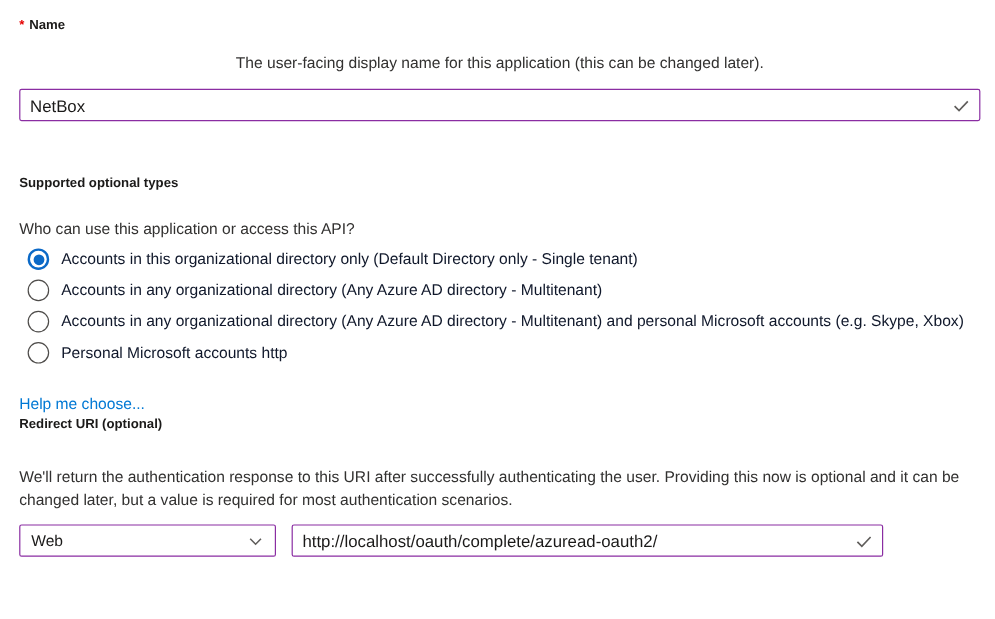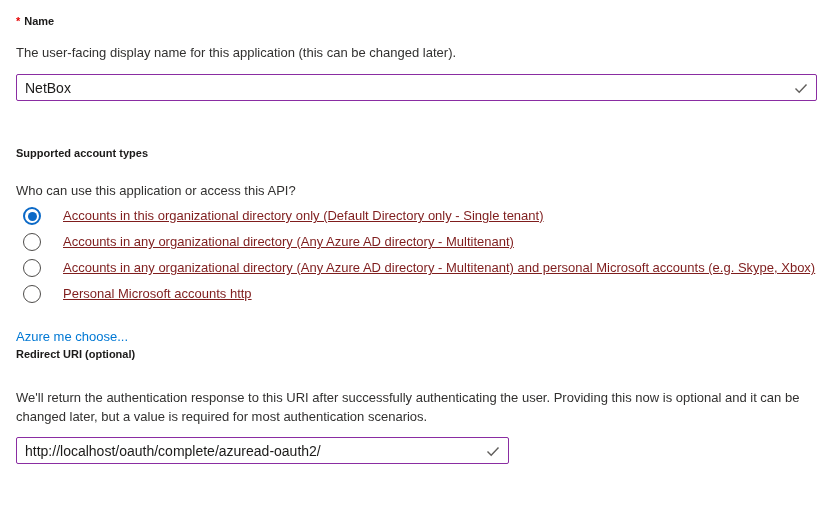--- a/index.html
+++ b/index.html
@@ -9,21 +9,21 @@
     color: #323130; font-size: 13px;
     -webkit-font-smoothing: antialiased;
   }
   .page { padding: 12px 12px 0 16px; }
 
   .section-title {
     font-size: 11px; color: #1b1a19; font-weight: 700; line-height: 19px;
   }
   .required-star { color: #e50000; margin-right: 4px; }
 
-  .field-desc { margin-top: 14px; line-height: 16px; color: #323130; }
+  .field-desc { margin-top: 14px; line-height: 16px; color: #323130; text-align: center; }
 
   .input-wrap { position: relative; margin-top: 13px; }
   .input-wrap.name-wrap { width: 801px; }
 
   .text-input {
     box-sizing: border-box; width: 100%; height: 27px;
     border: 1.5px solid #8a2da2; border-radius: 2px;
     padding: 0 30px 0 8px; font-family: "Liberation Sans", sans-serif;
     font-size: 14px; color: #1b1a19; outline: none; background: #fff;
   }
@@ -37,21 +37,21 @@
   .radio-group { margin-top: 4px; }
   .radio-row { display: flex; align-items: center; height: 26px; cursor: pointer; }
   .radio-circle {
     box-sizing: border-box; width: 18px; height: 18px; border-radius: 50%;
     border: 1px solid #4e4c4a; margin-left: 7px; flex: 0 0 18px;
     display: flex; align-items: center; justify-content: center; background: #fff;
   }
   .radio-row.checked .radio-circle { border: 2px solid #0b69c7; }
   .radio-dot { width: 9px; height: 9px; border-radius: 50%; background: transparent; }
   .radio-row.checked .radio-dot { background: #0b69c7; }
-  .radio-label { margin-left: 22px; white-space: nowrap; color: #7f1d1d; line-height: 16px; text-decoration: underline; }
+  .radio-label { margin-left: 10px; white-space: nowrap; color: #0f172a; line-height: 16px; }
 
   .help-link {
     display: inline-block; margin-top: 22px; color: #0078d4;
     text-decoration: none; cursor: pointer; line-height: 16px;
   }
 
   .section2-title { margin-top: 43px; }
   .section3-title { }
 
   .redirect-desc { margin-top: 24px; max-width: 804px; line-height: 19px; }
@@ -82,21 +82,21 @@
   <div class="field-desc">The user-facing display name for this application (this can be changed later).</div>
 
   <div class="input-wrap name-wrap">
     <input class="text-input" type="text" value="NetBox" style="">
     <svg class="valid-check" viewBox="0 0 16 16">
       <polyline points="2.5,8.5 6.2,12.2 13.5,4.5" fill="none" stroke="#605e5c" stroke-width="1.4"></polyline>
     </svg>
   </div>
 
   
-  <div class="section-title section2-title">Supported account types</div>
+  <div class="section-title section2-title">Supported optional types</div>
 
   <div class="question">Who can use this application or access this API?</div>
 
   <div class="radio-group">
 
     <div class="radio-row checked">
       <span class="radio-circle">
           <span class="radio-dot"></span>
         </span>
       <span class="radio-label">Accounts in this organizational directory only (Default Directory only - Single tenant)</span>
@@ -118,29 +118,35 @@
 
     <div class="radio-row">
       <span class="radio-circle">
           <span class="radio-dot"></span>
         </span>
       <span class="radio-label">Personal Microsoft accounts http</span>
     </div>
 
   </div>
 
-  <a class="help-link">Azure me choose...</a>
+  <a class="help-link">Help me choose...</a>
 
   
   <div class="section-title section3-title">Redirect URI (optional)</div>
 
   <div class="redirect-desc">We'll return the authentication response to this URI after successfully authenticating the user. Providing this now is optional and it can be changed later, but a value is required for most authentication scenarios.</div>
 
   <div class="redirect-row">
 
+    <div class="platform-select">
+      <span>Web</span>
+      <svg class="chevron" viewBox="0 0 14 14">
+        <polyline points="2.5,5 7,9.5 11.5,5" fill="none" stroke="#605e5c" stroke-width="1.3"></polyline>
+      </svg>
+    </div>
 
     <div class="input-wrap uri-wrap" style="margin-top:0">
       <input class="text-input" type="text" value="http://localhost/oauth/complete/azuread-oauth2/" style="">
       <svg class="valid-check" viewBox="0 0 16 16">
         <polyline points="2.5,8.5 6.2,12.2 13.5,4.5" fill="none" stroke="#605e5c" stroke-width="1.4"></polyline>
       </svg>
     </div>
 
   </div>
 

